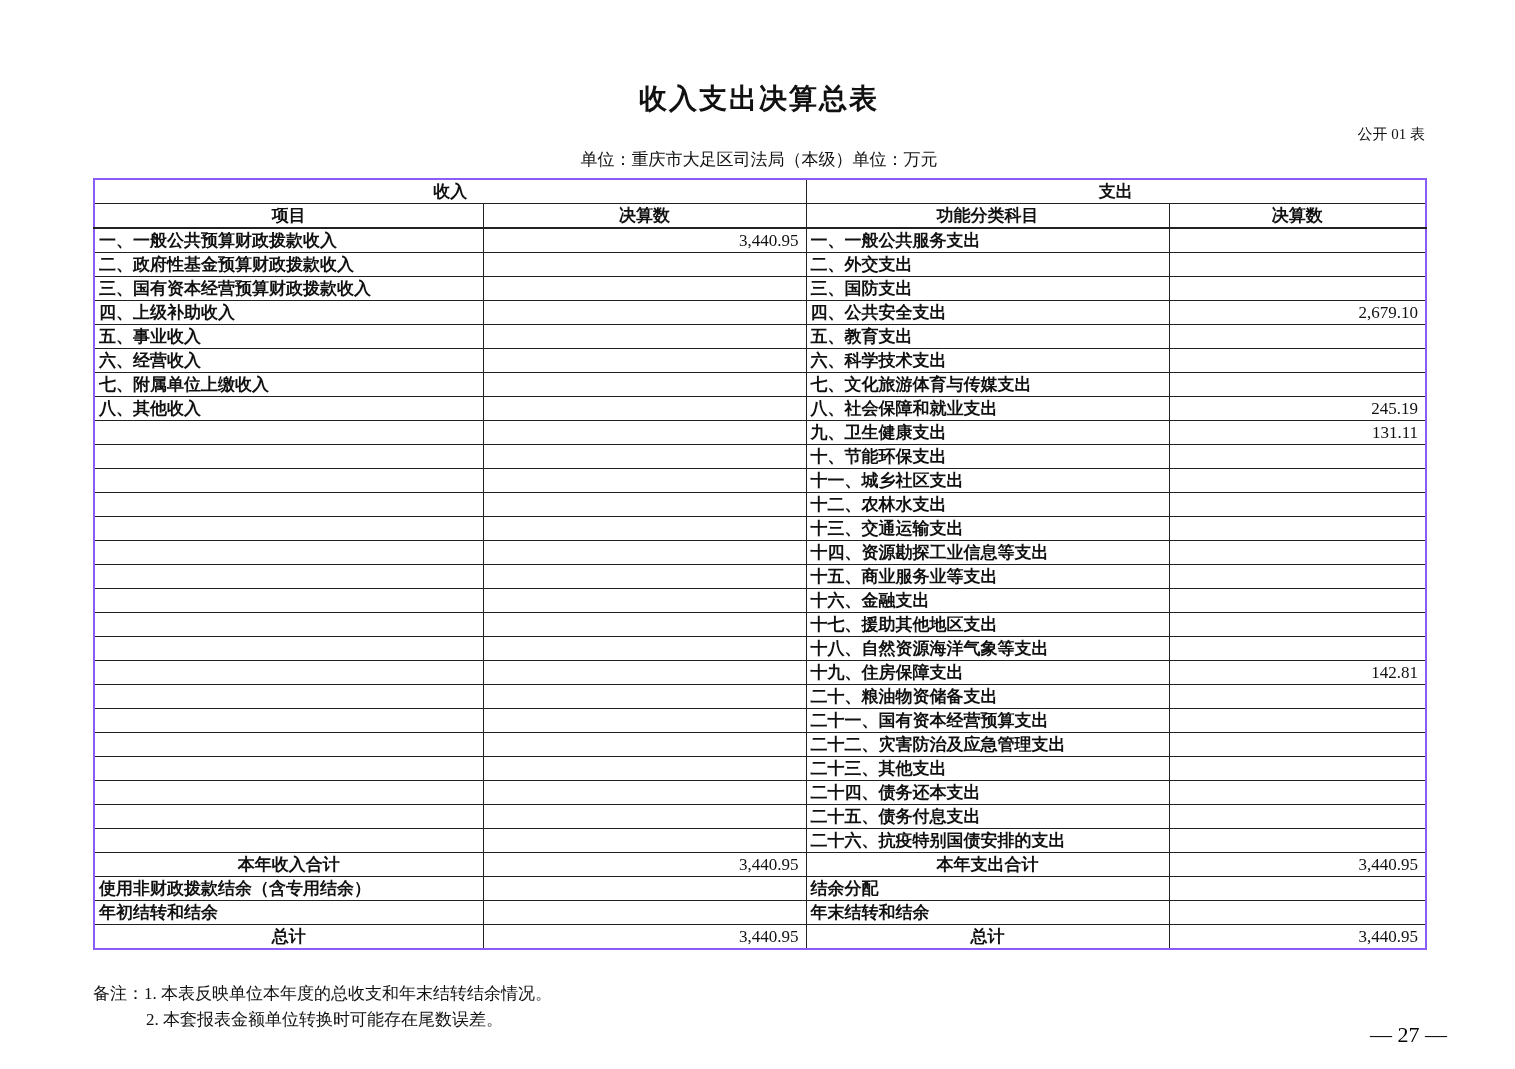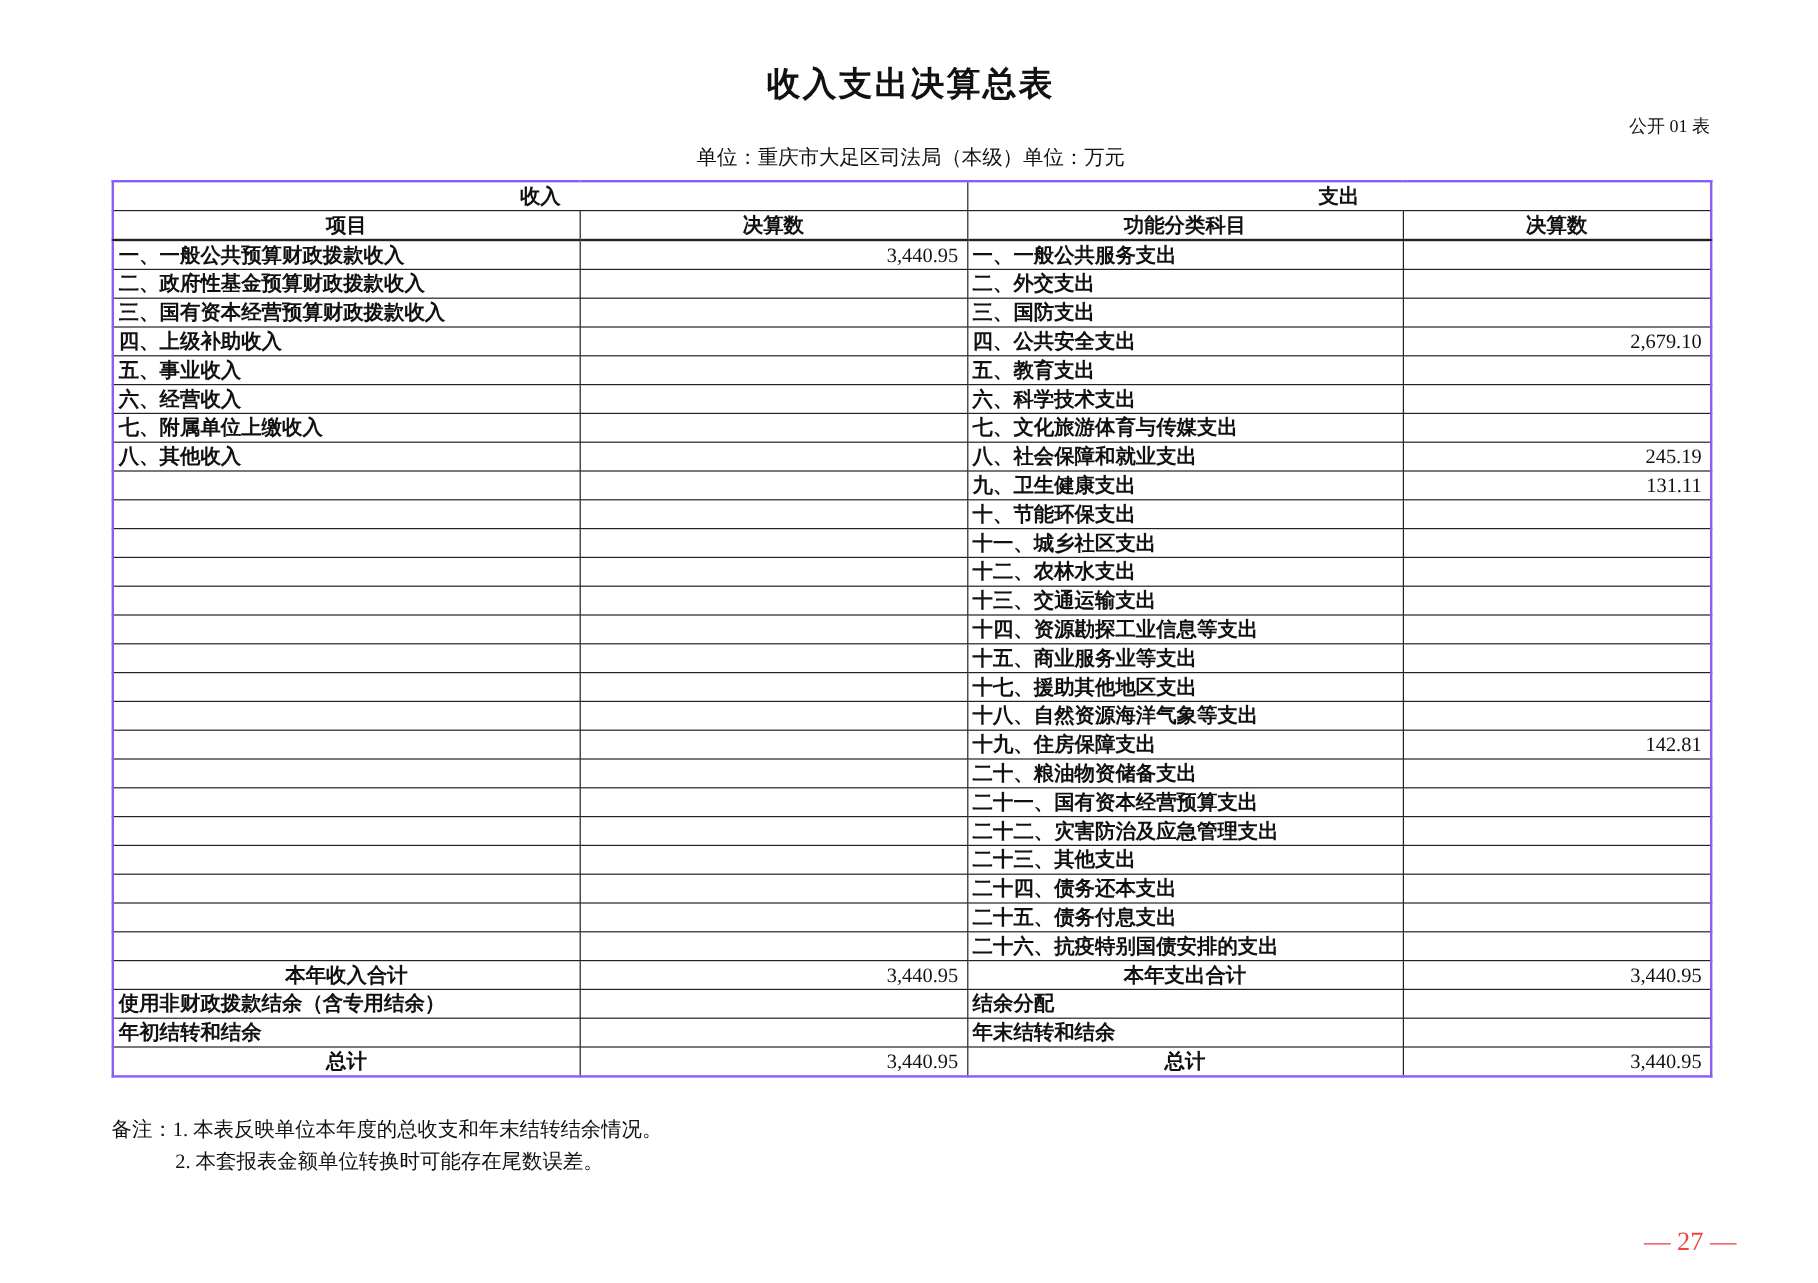--- a/index.html
+++ b/index.html
@@ -17,21 +17,21 @@
     overflow: hidden;
     box-sizing: border-box;
   }
   .content {
     position: absolute;
     left: 93px;
     top: 0;
     width: 1332px;
   }
   .doc-title {
-    margin-top: 56px;
+    margin-top: 84px;
     text-align: center;
     font-size: 28px;
     font-weight: bold;
     letter-spacing: 2px;
     line-height: 30px;
   }
   .meta-line-1 {
     margin-top: 11px;
     text-align: right;
     font-size: 15px;
@@ -89,21 +89,21 @@
     line-height: 26px;
   }
   .notes .indent {
     padding-left: 53px;
   }
   .page-number {
     position: absolute;
     top: 1022px;
     right: 68px;
     font-size: 22px;
-    color: #ef4444;
+    color: #000000;
     text-align: center;
   }
 </style>
 </head>
 <body>
 
 <div class="page">
   <div class="content">
 
     <div class="doc-title">收入支出决算总表</div>
@@ -221,20 +221,26 @@
           </tr>
           <tr>
             <td class="label"></td>
             <td class="amount"></td>
             <td class="label">十五、商业服务业等支出</td>
             <td class="amount"></td>
           </tr>
           <tr>
             <td class="label"></td>
             <td class="amount"></td>
+            <td class="label">十六、金融支出</td>
+            <td class="amount"></td>
+          </tr>
+          <tr>
+            <td class="label"></td>
+            <td class="amount"></td>
             <td class="label">十七、援助其他地区支出</td>
             <td class="amount"></td>
           </tr>
           <tr>
             <td class="label"></td>
             <td class="amount"></td>
             <td class="label">十八、自然资源海洋气象等支出</td>
             <td class="amount"></td>
           </tr>
           <tr>

